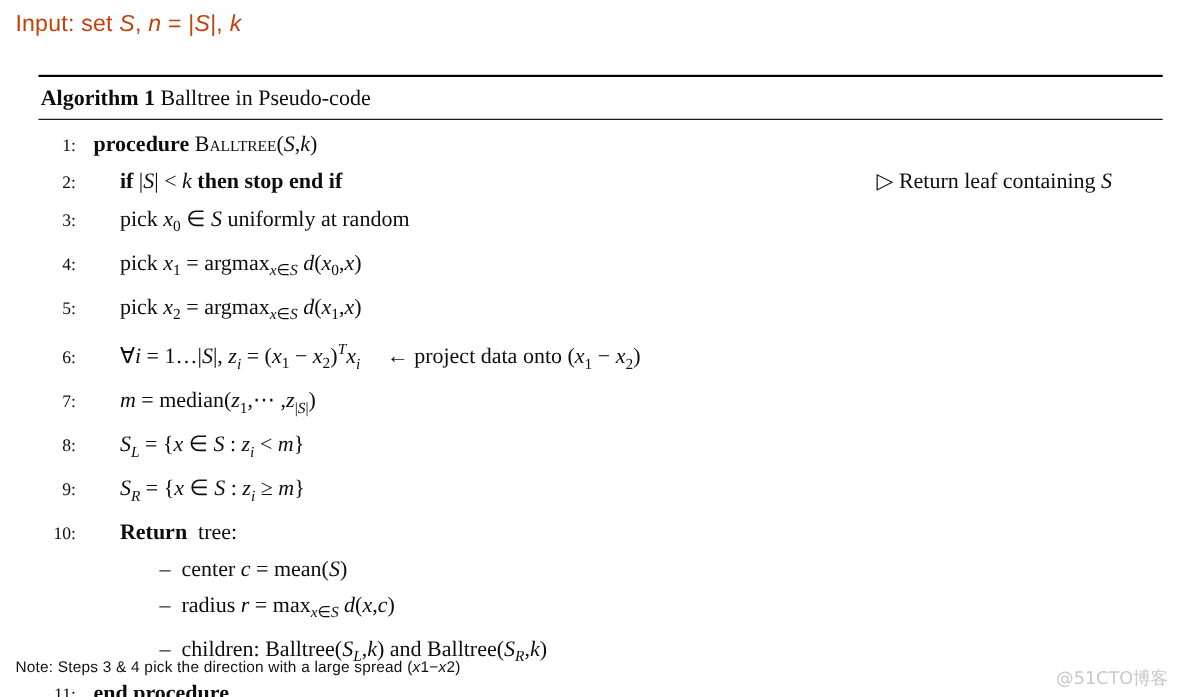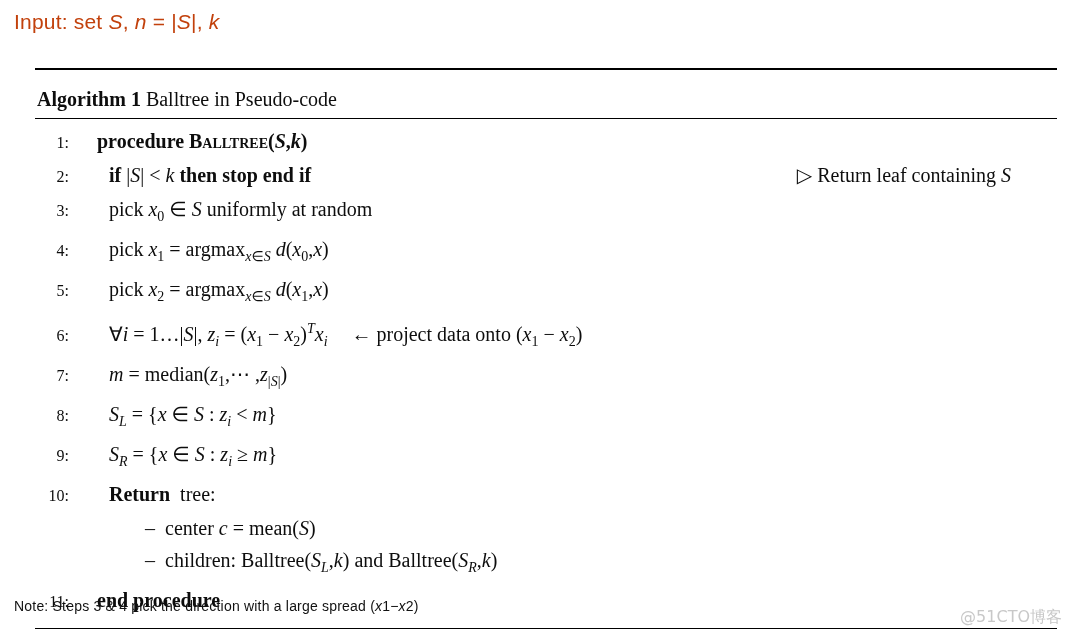--- a/index.html
+++ b/index.html
@@ -20,42 +20,42 @@
     letter-spacing: 0.2px;
   }
   .algo-box {
     position: absolute;
     left: 35px; top: 68px;
     width: 1022px;
   }
   .algo-title {
     border-top: 2px solid #000;
     border-bottom: 1px solid #000;
-    padding: 18px 2px 7px 2px;
+    padding: 8px 2px 7px 2px;
     font-size: 20px;
   }
   .algo-body {
     padding: 6px 0 10px 0;
     border-bottom: 1px solid #000;
   }
   .algo-line {
     display: flex;
     align-items: baseline;
     font-size: 20px;
     line-height: 32px;
     white-space: nowrap;
   }
   .num {
     flex: 0 0 auto;
     width: 34px;
     text-align: right;
     margin-right: 16px;
     font-size: 16px;
   }
-  .indent1 .stmt { margin-left: 12px; font-weight: bold; }
+  .indent1 .stmt { margin-left: 0; }
   .indent2 .stmt { margin-left: 24px; }
   .bullet  .stmt { margin-left: 60px; }
   .comment-right {
     margin-left: auto;
     padding-right: 46px;
   }
   .comment-inline {
     margin-left: 24px;
   }
   .sc { font-variant: small-caps; }
@@ -135,20 +135,24 @@
     <div class="algo-line indent2">
       <span class="num">10:</span>
       <span class="stmt"><b>Return</b>&nbsp; tree:</span>
     </div>
 
     <div class="algo-line bullet">
       <span class="num"></span>
       <span class="stmt">–&nbsp; center <i>c</i> = mean(<i>S</i>)</span>
     </div>
 
+    <div class="algo-line bullet">
+      <span class="num"></span>
+      <span class="stmt">–&nbsp; radius <i>r</i> = max<sub><i>x</i>∈<i>S</i></sub> <i>d</i>(<i>x</i>,<i>c</i>)</span>
+    </div>
 
     <div class="algo-line bullet">
       <span class="num"></span>
       <span class="stmt">–&nbsp; children: Balltree(<i>S<sub>L</sub></i>,<i>k</i>) and Balltree(<i>S<sub>R</sub></i>,<i>k</i>)</span>
     </div>
 
     <div class="algo-line indent1">
       <span class="num">11:</span>
       <span class="stmt"><b>end procedure</b></span>
     </div>

